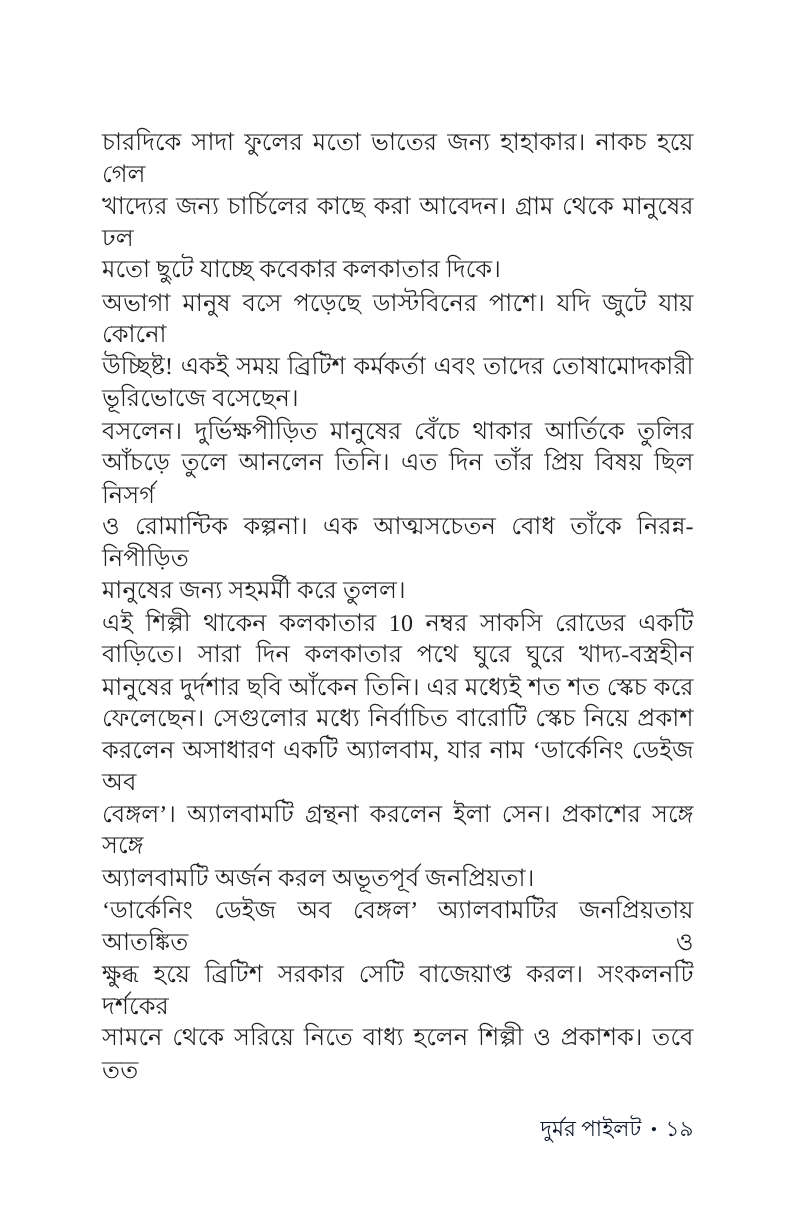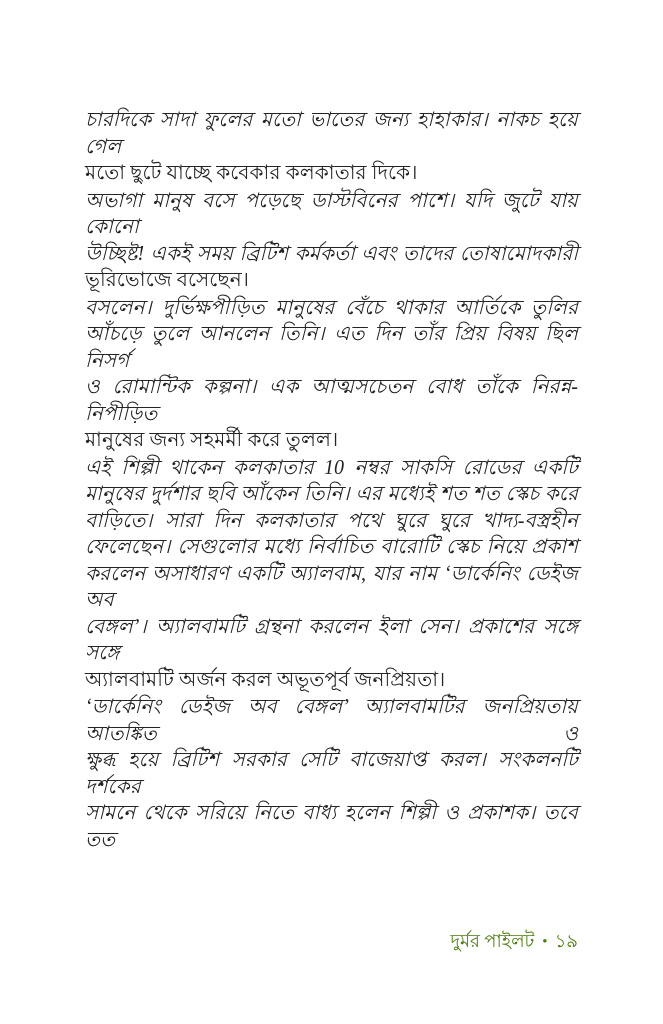--- a/index.html
+++ b/index.html
@@ -33,21 +33,20 @@
     margin: 0 0 1px 0;
   }
   .line {
     display: block;
     white-space: normal;
     text-align: justify;
     text-align-last: left;
   }
   .line.fill {
     text-align-last: justify;
-    font-style: italic;
   }
   .footer {
     position: absolute;
     top: 929px;
     right: 85px;
     font-size: 18px;
     line-height: 24px;
     color: #8c8c8c;
     white-space: nowrap;
   }
@@ -58,44 +57,45 @@
     vertical-align: 1px;
   }
 </style>
 </head>
 <body style="background: rgb(255, 255, 255);">
 
 <div class="page">
   <main class="text-column" id="text-column" style="color: rgb(35, 35, 35);">
       <p class="paragraph">
         <span class="line fill">চারদিকে সাদা ফুলের মতো ভাতের জন্য হাহাকার। নাকচ হয়ে গেল</span>
+        <span class="line fill">খাদ্যের জন্য চার্চিলের কাছে করা আবেদন। গ্রাম থেকে মানুষের ঢল</span>
         <span class="line">মতো ছুটে যাচ্ছে কবেকার কলকাতার দিকে।</span>
       </p>
       <p class="paragraph">
         <span class="line fill">অভাগা মানুষ বসে পড়েছে ডাস্টবিনের পাশে। যদি জুটে যায় কোনো</span>
         <span class="line fill">উচ্ছিষ্ট! একই সময় ব্রিটিশ কর্মকর্তা এবং তাদের তোষামোদকারী</span>
         <span class="line">ভূরিভোজে বসেছেন।</span>
       </p>
       <p class="paragraph">
         <span class="line fill">বসলেন। দুর্ভিক্ষপীড়িত মানুষের বেঁচে থাকার আর্তিকে তুলির</span>
         <span class="line fill">আঁচড়ে তুলে আনলেন তিনি। এত দিন তাঁর প্রিয় বিষয় ছিল নিসর্গ</span>
         <span class="line fill">ও রোমান্টিক কল্পনা। এক আত্মসচেতন বোধ তাঁকে নিরন্ন-নিপীড়িত</span>
         <span class="line">মানুষের জন্য সহমর্মী করে তুলল।</span>
       </p>
       <p class="paragraph">
         <span class="line fill">এই শিল্পী থাকেন কলকাতার 10 নম্বর সাকসি রোডের একটি</span>
+        <span class="line fill">বাড়িতে। সারা দিন কলকাতার পথে ঘুরে ঘুরে খাদ্য-বস্ত্রহীন</span>
         <span class="line fill">মানুষের দুর্দশার ছবি আঁকেন তিনি। এর মধ্যেই শত শত স্কেচ করে</span>
-        <span class="line fill">বাড়িতে। সারা দিন কলকাতার পথে ঘুরে ঘুরে খাদ্য-বস্ত্রহীন</span>
         <span class="line fill">ফেলেছেন। সেগুলোর মধ্যে নির্বাচিত বারোটি স্কেচ নিয়ে প্রকাশ</span>
         <span class="line fill">করলেন অসাধারণ একটি অ্যালবাম, যার নাম ‘ডার্কেনিং ডেইজ অব</span>
         <span class="line fill">বেঙ্গল’। অ্যালবামটি গ্রন্থনা করলেন ইলা সেন। প্রকাশের সঙ্গে সঙ্গে</span>
         <span class="line">অ্যালবামটি অর্জন করল অভূতপূর্ব জনপ্রিয়তা।</span>
       </p>
       <p class="paragraph">
         <span class="line fill">‘ডার্কেনিং ডেইজ অব বেঙ্গল’ অ্যালবামটির জনপ্রিয়তায় আতঙ্কিত ও</span>
         <span class="line fill">ক্ষুব্ধ হয়ে ব্রিটিশ সরকার সেটি বাজেয়াপ্ত করল। সংকলনটি দর্শকের</span>
         <span class="line fill">সামনে থেকে সরিয়ে নিতে বাধ্য হলেন শিল্পী ও প্রকাশক। তবে তত</span>
       </p>
     </main>
-  <footer class="footer" id="page-footer" style="color: #4d7c0f;">
+  <footer class="footer" id="page-footer" style="color: #0f172a;">
     <span>দুর্মর পাইলট</span><span class="bullet">•</span><span>১৯</span>
   </footer>
 </div>
 
 </body></html>

